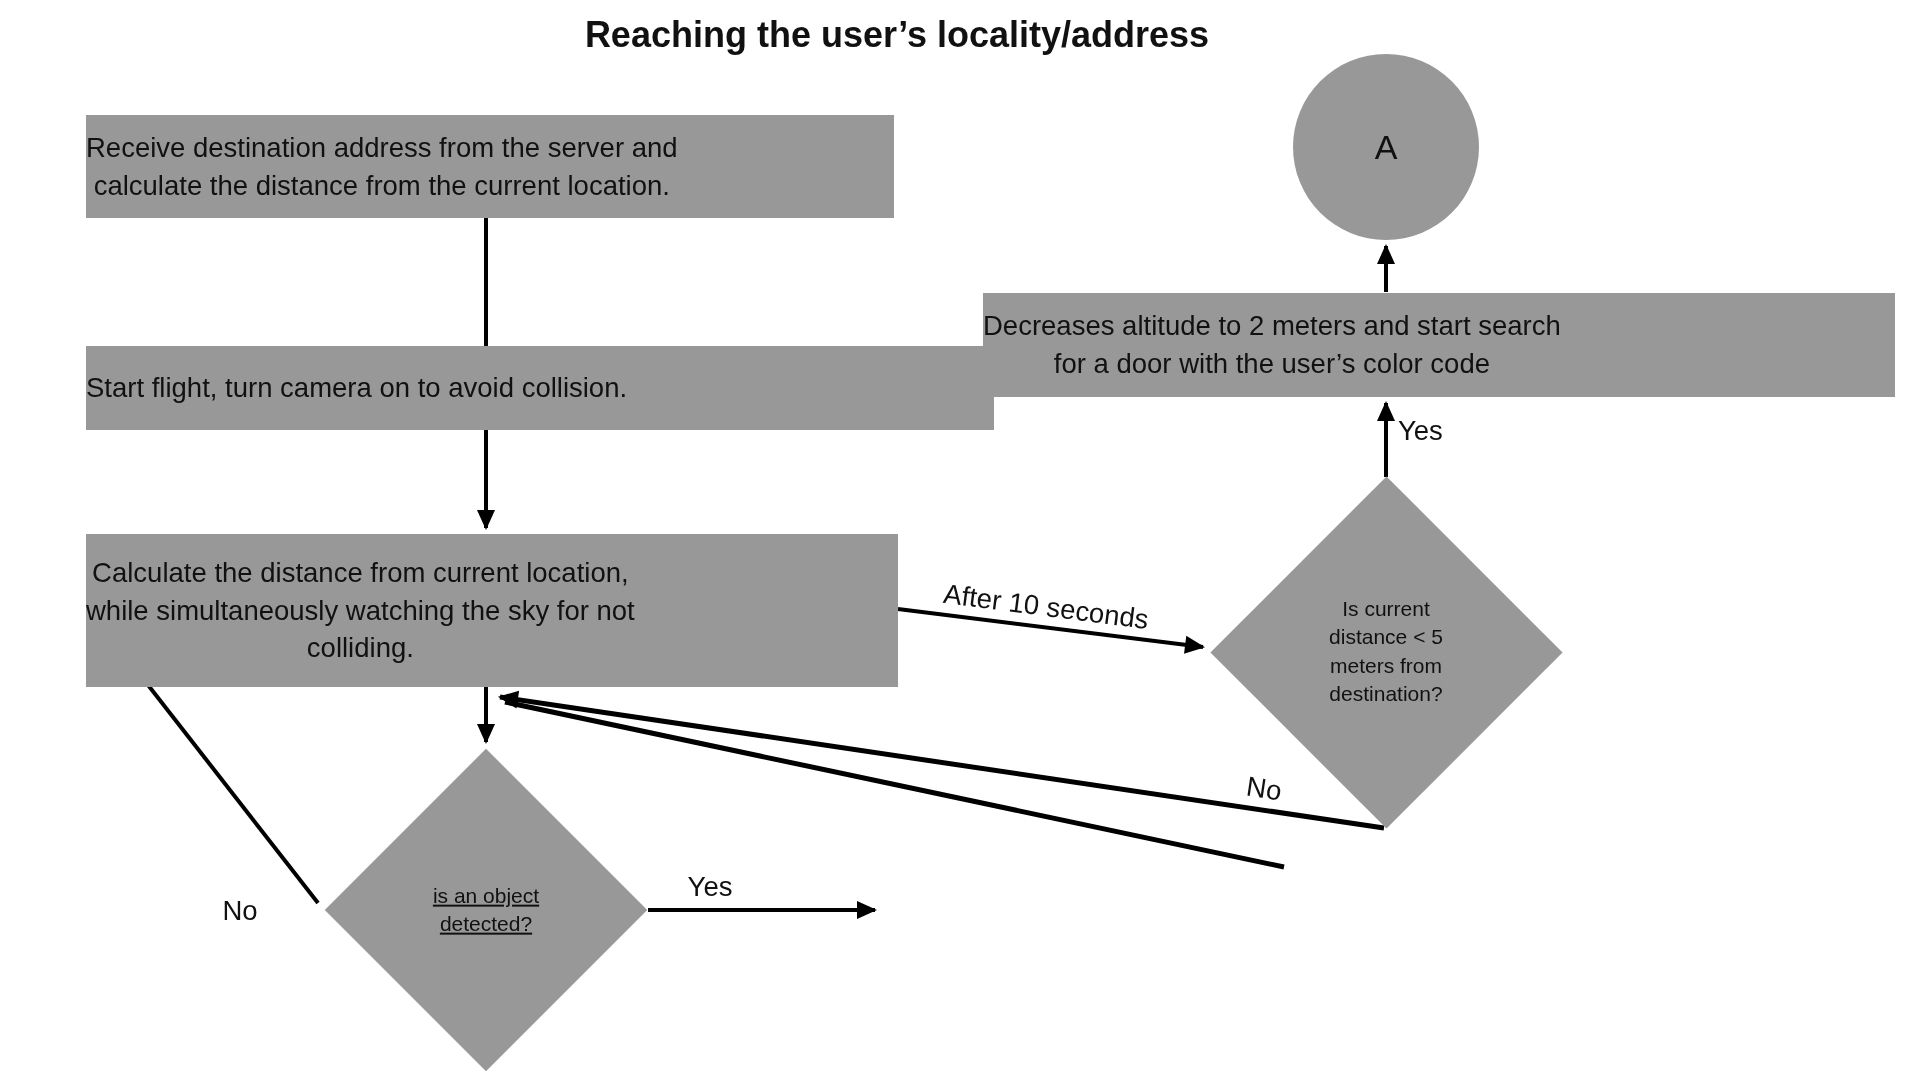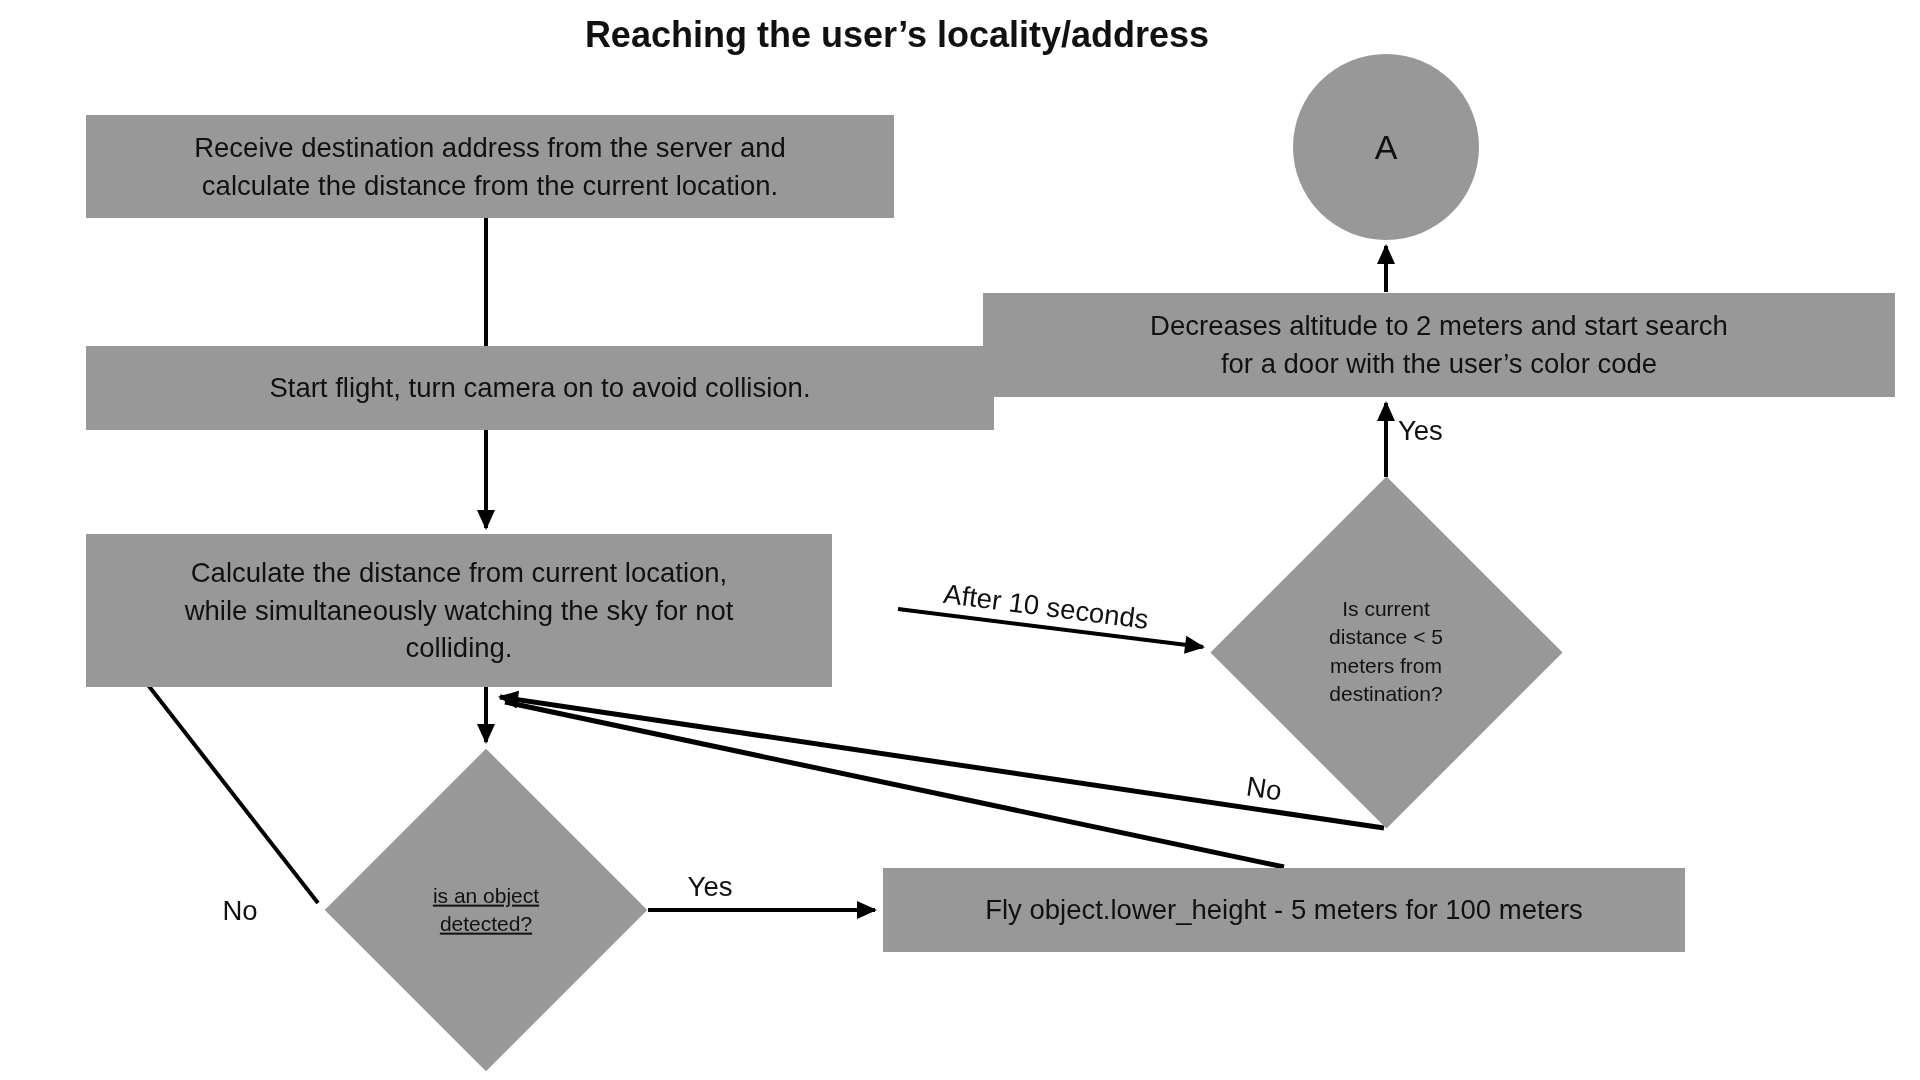--- a/index.html
+++ b/index.html
@@ -36,31 +36,31 @@
     font-size: 36px;
     font-weight: 700;
     color: #111111;
     z-index: 3;
   }
   .node {
     position: absolute;
     background: #989898;
     display: flex;
     align-items: center;
-    justify-content: center;
+    justify-content: flex-start;
     text-align: center;
     font-size: 27.5px;
     line-height: 1.38;
     color: #111111;
     z-index: 2;
   }
   .node .node-text { white-space: pre-line; }
   .rect-receive  { left: 86px;  top: 115px; width: 808px; height: 103px; }
   .rect-start    { left: 86px;  top: 346px; width: 908px; height: 84px;  }
-  .rect-calc     { left: 86px;  top: 534px; width: 746px; height: 153px; }
+  .rect-calc     { left: 86px;  top: 534px; width: 812px; height: 153px; }
   .rect-fly      { left: 883px; top: 868px; width: 802px; height: 84px;  }
   .rect-decrease { left: 983px; top: 293px; width: 912px; height: 104px; }
   .diamond-shape {
     position: absolute;
     background: #989898;
     transform: rotate(45deg);
     z-index: 2;
   }
   .diamond-object-shape   { left: 372px;  top: 796px; width: 228px; height: 228px; }
   .diamond-distance-shape { left: 1262px; top: 528px; width: 249px; height: 249px; }
@@ -134,23 +134,20 @@
   <div class="node rect-start">
     <span class="node-text">Start flight, turn camera on to avoid collision.</span>
   </div>
 
   <div class="node rect-calc">
     <span class="node-text">Calculate the distance from current location,
 while simultaneously watching the sky for not
 colliding.</span>
   </div>
 
-  <div class="node rect-fly">
-    <span class="node-text">Fly object.lower_height - 5 meters for 100 meters</span>
-  </div>
 
   <div class="node rect-decrease">
     <span class="node-text">Decreases altitude to 2 meters and start search
 for a door with the user’s color code</span>
   </div>
 
   <div class="diamond-shape diamond-object-shape"></div>
   <div class="diamond-label diamond-object-label">is an object
 detected?</div>
 

